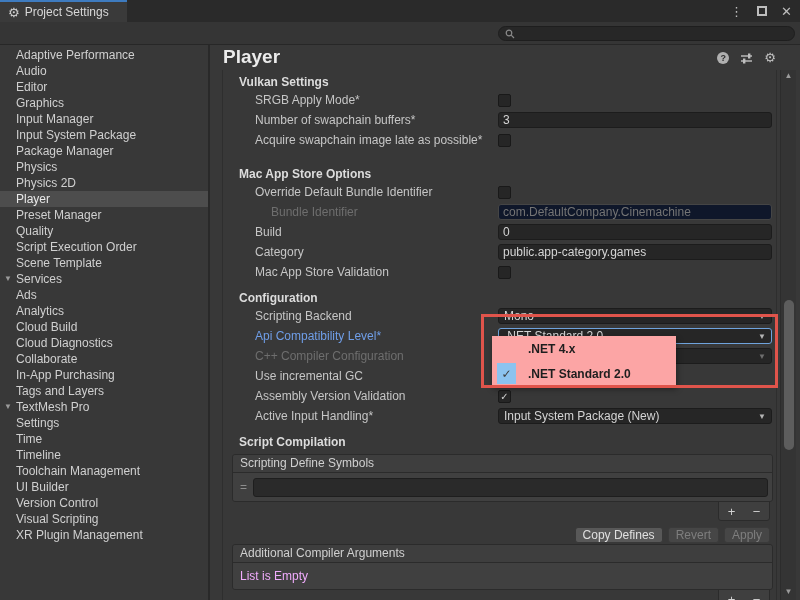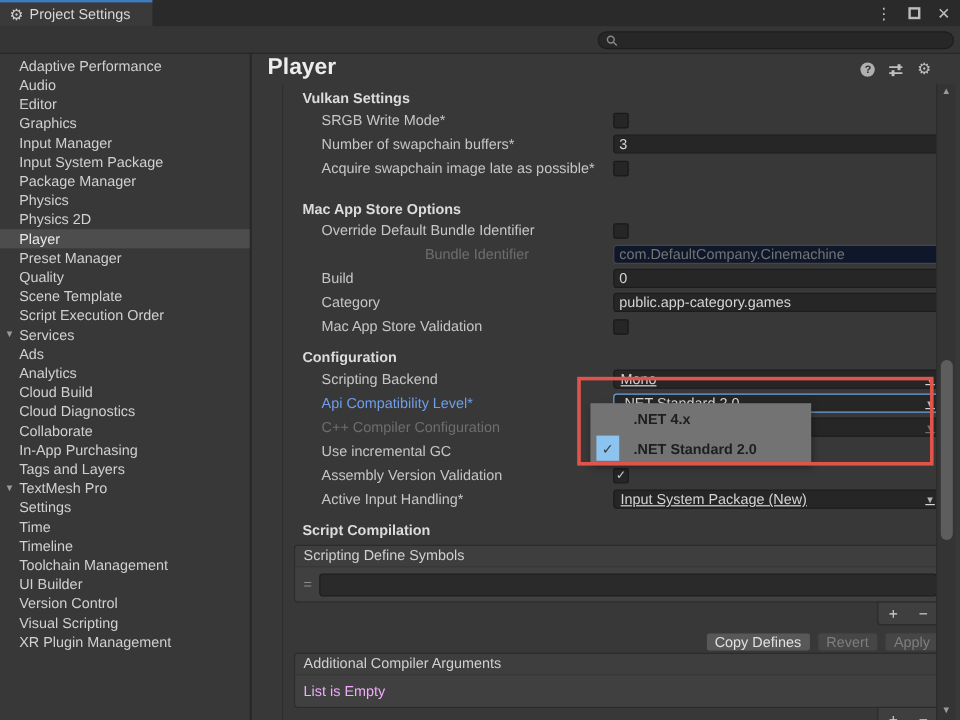--- a/index.html
+++ b/index.html
@@ -39,39 +39,39 @@
   
   #main { position:absolute; left:212px; top:44px; right:0; bottom:0; }
   #main-header { position:absolute; left:0; top:0; right:0; height:26px; display:flex;
                  align-items:center; padding-left:11px; }
   #main-title { font-size:19px; font-weight:bold; color:#ececec; }
   #header-icons { position:absolute; right:24px; top:7px; display:flex; gap:11px; align-items:center; }
   .help-circle { width:12px; height:12px; border-radius:50%; background:#b0b0b0; color:#2d2d2d;
                  font-size:9px; font-weight:bold; display:flex; align-items:center; justify-content:center; }
   .hdr-gear { font-size:13px; color:#c0c0c0; line-height:1; }
   
-  #content { position:absolute; left:23px; top:26px; width:555px; bottom:0;
+  #content { position:absolute; left:10px; top:26px; width:555px; bottom:0;
              border-left:1px solid #2e2e2e; border-right:1px solid #2e2e2e; padding-top:4px; }
   .sect { height:16px; line-height:16px; font-weight:bold; color:#dcdcdc; padding-left:16px; }
   .mt6 { margin-top:16px; } .mt8 { margin-top:8px; } .mt4 { margin-top:4px; } .mt7 { margin-top:1px; }
   .row { height:20px; display:flex; align-items:center; }
   .lbl { flex:none; width:275px; padding-left:32px; color:#c6c6c6; white-space:nowrap; }
-  .lbl.ind { padding-left:48px;text-align:center; }
+  .lbl.ind { padding-left:48px; }
   .lbl.blue { color:#6f9ee8; }
   .lbl.dis { color:#6e6e6e; }
   .val { flex:none; width:274px; display:flex; align-items:center; }
   .cb { width:13px; height:13px; background:#262626; border:1px solid #191919; border-radius:2px;
         display:flex; align-items:center; justify-content:center; color:#cfcfcf; font-size:10px; }
   .cb .chk { display:none; }
   .cb.on .chk { display:block; }
   .tfield { width:274px; height:16px; background:#262626; border:1px solid #1c1c1c; border-radius:3px;
             padding:0 4px; line-height:14px; color:#d4d4d4; white-space:nowrap; overflow:hidden; }
   .tfield.dis { background:#0f172a; border-color:#454545; color:#747474; }
   .dd { width:274px; height:16px; background:#262626; border:1px solid #1c1c1c; border-radius:3px;
-        padding:0 5px; display:flex; align-items:center; color:#d4d4d4;text-decoration:underline; }
+        padding:0 5px; display:flex; align-items:center; color:#d4d4d4; }
   .dd .dtext { flex:1; white-space:nowrap; overflow:hidden; }
   .dd .darr { font-size:8px; color:#b4b4b4; }
   .dd.focused { border-color:#6fa3dc; }
   .dd.dis { color:#6e6e6e; } .dd.dis .darr { color:#6e6e6e; }
   
   .listbox { margin-left:9px; width:541px; border:1px solid #2b2b2b; border-radius:3px; background:#3f3f3f; }
   .lb-header { height:18px; line-height:17px; padding-left:7px; background:#3e3e3e;
                border-bottom:1px solid #2b2b2b; color:#d0d0d0; border-radius:3px 3px 0 0; }
   .lb-body { background:#404040; border-radius:0 0 3px 3px; }
   .ds-row { display:flex; align-items:center; height:28px; padding:0 4px; gap:3px; }
@@ -88,21 +88,21 @@
           border-radius:3px; color:#e0e0e0; }
   .ubtn.dis { background:#464646; color:#7e7e7e; border-color:#3a3a3a; }
   
   #vscroll { position:absolute; right:4px; top:26px; bottom:0; width:16px; background:#343434;
              border-left:1px solid #2c2c2c; }
   .sarr { color:#9a9a9a; font-size:8px; text-align:center; height:12px; line-height:12px; }
   .sarr.bottom { position:absolute; bottom:2px; left:0; right:0; }
   #vthumb { position:absolute; left:3px; top:230px; width:10px; height:150px; background:#5d5d5d;
             border-radius:5px; }
   
-  #api-popup { position:absolute; left:492px; top:336px; width:184px; height:50px; background:#737373;
+  #api-popup { position:absolute; left:492px; top:336px; width:184px; height:50px; background:#fca5a5;
                z-index:11; box-shadow:1px 3px 6px rgba(0,0,0,0.4); }
   .menu-item { height:25px; display:flex; align-items:center; padding-left:36px; color:#1e1e1e;
                font-weight:bold; position:relative; }
   .menu-check { position:absolute; left:5px; top:2px; width:19px; height:21px; background:#8cc3ef;
                 color:#3c3c3c; display:flex; align-items:center; justify-content:center; font-size:12px; }
   #red-box { position:absolute; left:481px; top:314px; width:297px; height:74px;
              border:3px solid #e0544b; z-index:12; pointer-events:none; }
 </style>
 </head>
 <body>
@@ -135,22 +135,22 @@
   <div class="si"><span>Editor</span></div>
   <div class="si"><span>Graphics</span></div>
   <div class="si"><span>Input Manager</span></div>
   <div class="si"><span>Input System Package</span></div>
   <div class="si"><span>Package Manager</span></div>
   <div class="si"><span>Physics</span></div>
   <div class="si"><span>Physics 2D</span></div>
   <div class="si sel"><span>Player</span></div>
   <div class="si"><span>Preset Manager</span></div>
   <div class="si"><span>Quality</span></div>
+  <div class="si"><span>Script Execution Order</span></div>
   <div class="si"><span>Scene Template</span></div>
-  <div class="si"><span>Script Execution Order</span></div>
   <div class="si"><span class="tri">▼</span><span>Services</span></div>
   <div class="si nested"><span>Ads</span></div>
   <div class="si nested"><span>Analytics</span></div>
   <div class="si nested"><span>Cloud Build</span></div>
   <div class="si nested"><span>Cloud Diagnostics</span></div>
   <div class="si nested"><span>Collaborate</span></div>
   <div class="si nested"><span>In-App Purchasing</span></div>
   <div class="si"><span>Tags and Layers</span></div>
   <div class="si"><span class="tri">▼</span><span>TextMesh Pro</span></div>
   <div class="si nested"><span>Settings</span></div>
@@ -175,21 +175,21 @@
         <rect x="3" y="6.5" width="2.4" height="5" fill="#c0c0c0"></rect>
       </svg>
       <span class="hdr-gear">⚙</span>
     </div>
   </div>
 
   <div id="content">
 
     <div class="sect">Vulkan Settings</div>
     <div class="row">
-      <span class="lbl">SRGB Write Mode*</span>
+      <span class="lbl">SRGB Apply Mode*</span>
       <span class="val">
           <span class="cb"></span>
         </span>
     </div>
     <div class="row">
       <span class="lbl">Number of swapchain buffers*</span>
       <span class="val">
           <span class="tfield"><span>3</span></span>
         </span>
     </div>

